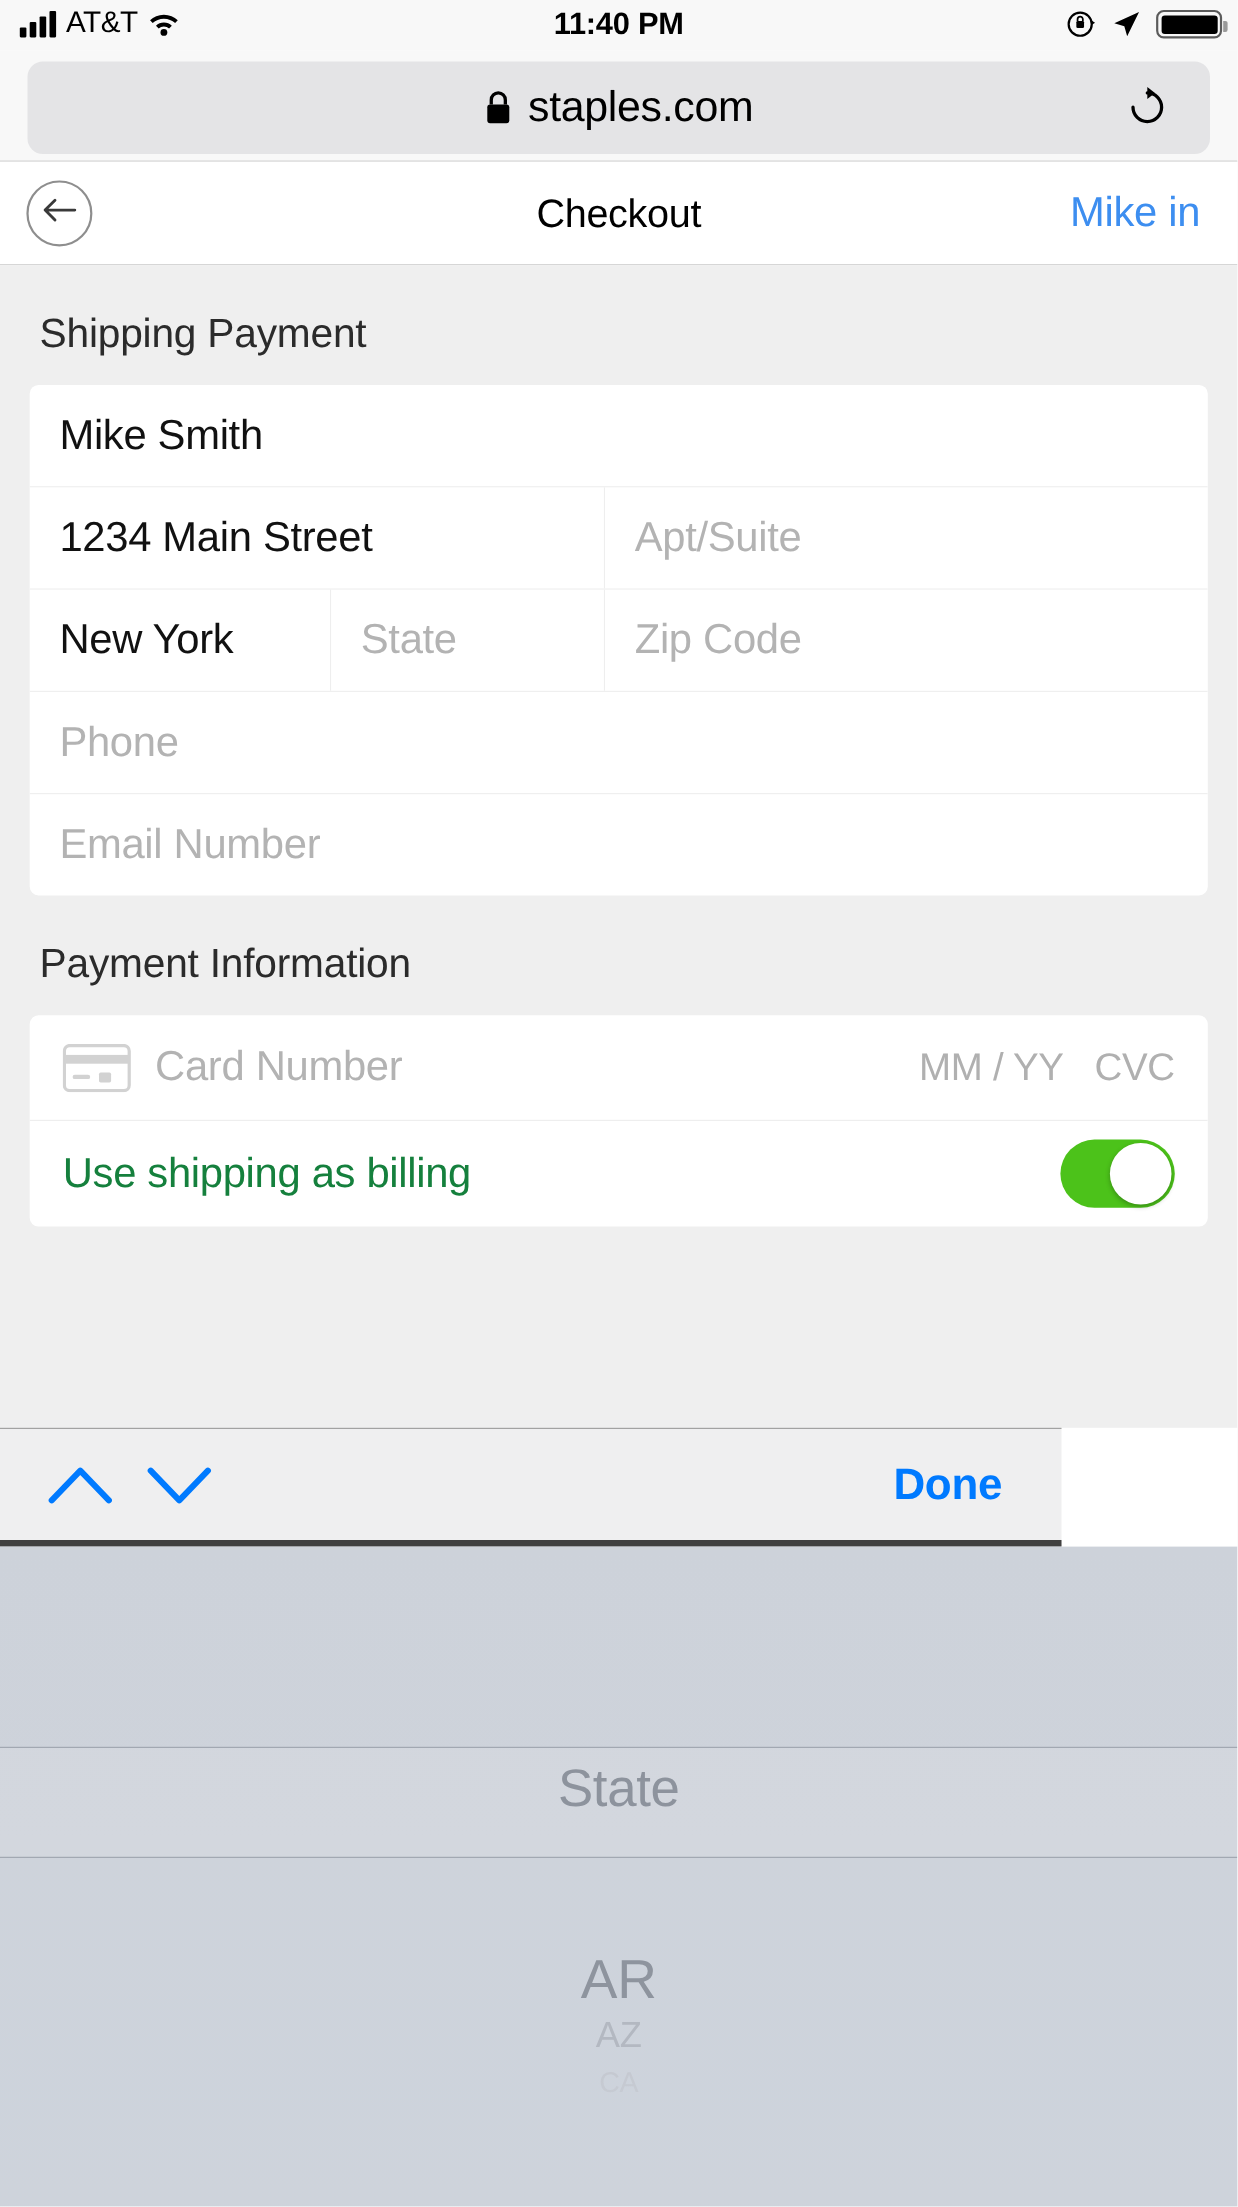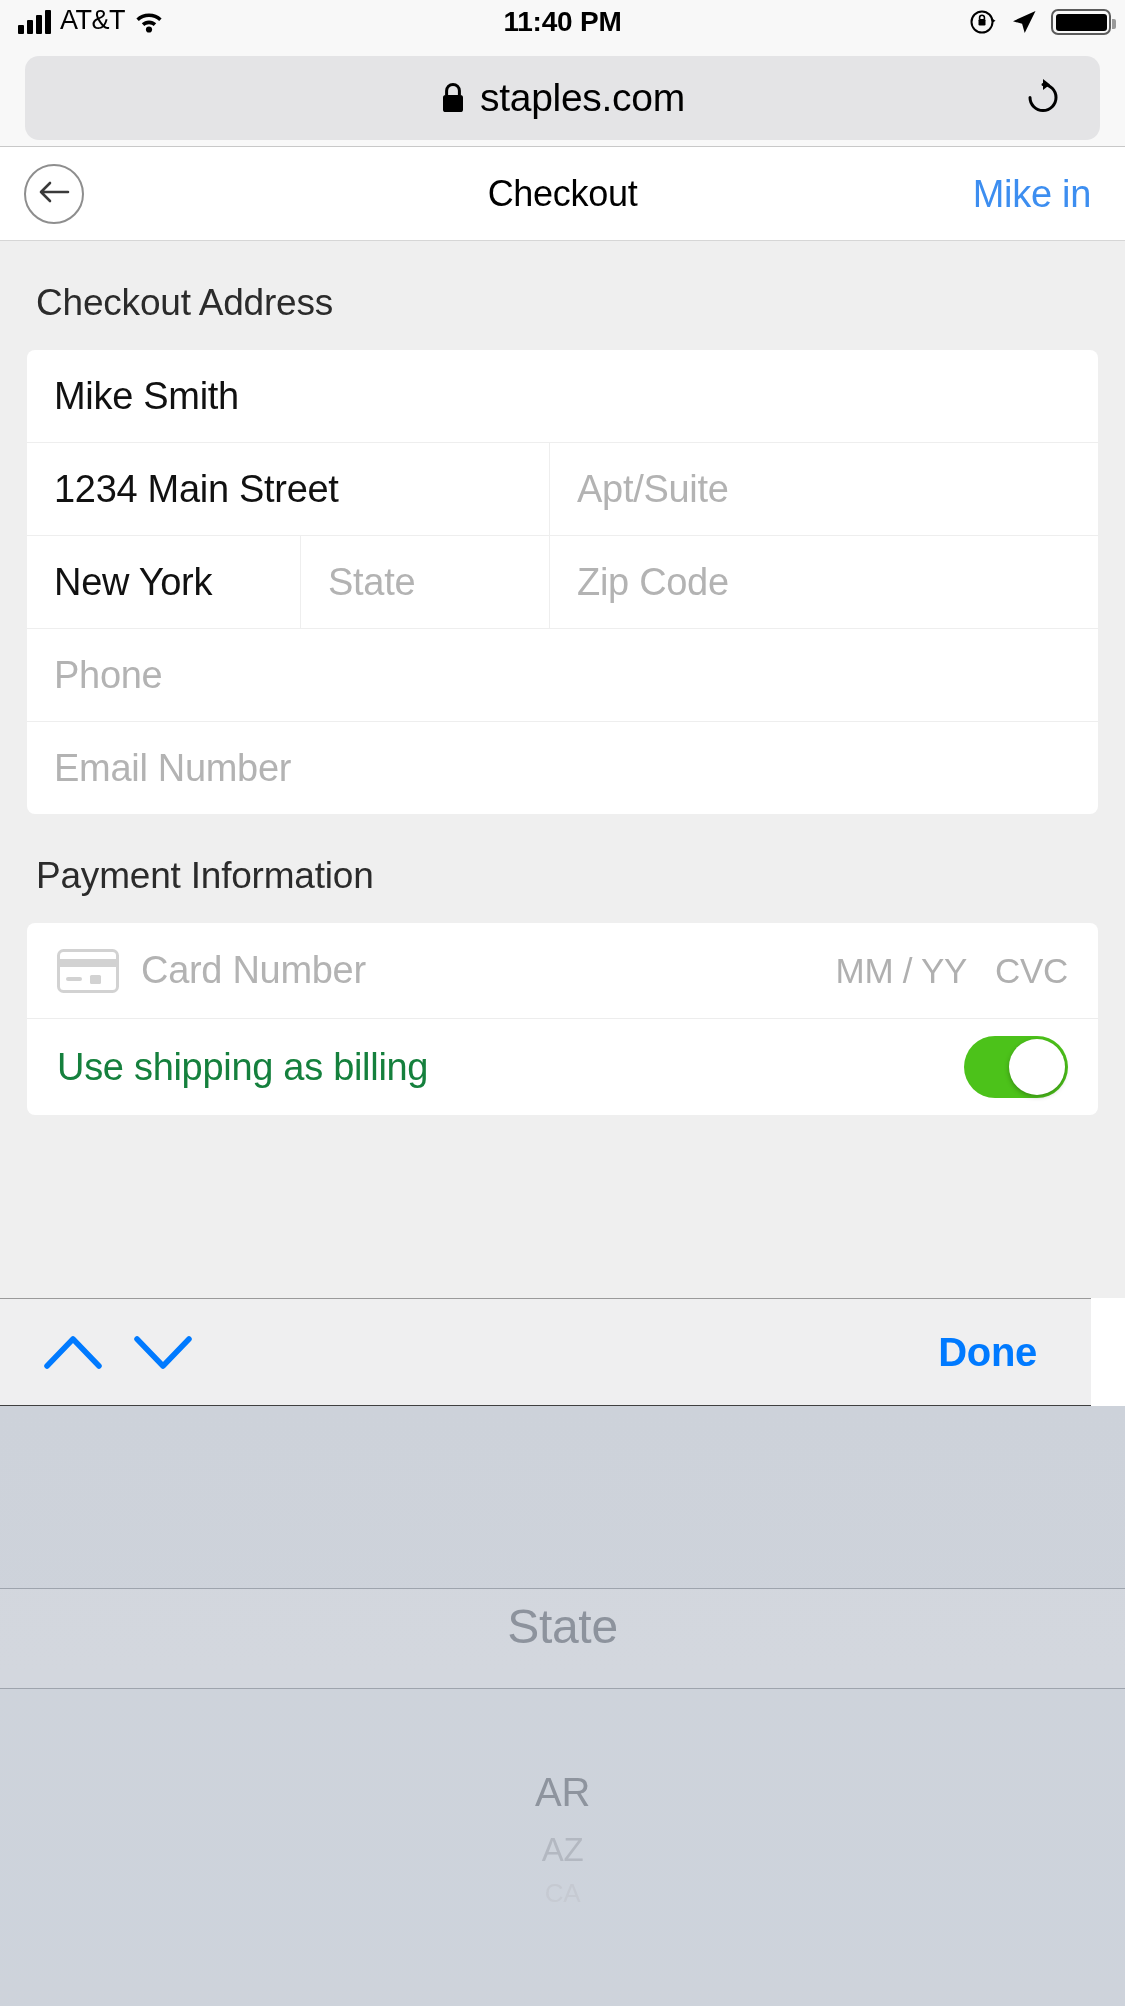--- a/index.html
+++ b/index.html
@@ -129,22 +129,22 @@
     position:relative; flex:none;
   }
   .toggle .knob {
     position:absolute; right:3px; top:3px; width:56px; height:56px;
     border-radius:50%; background:#fff;
     box-shadow:0 2px 5px rgba(0,0,0,0.28);
   }
 
   
   .kb-bar {
-    position:absolute; top:1298px; left:0; width:1091px; height:108px;
-    background:#efeff0; border-top:1px solid #9a9a9a; border-bottom:1px solid #404040;
+    position:absolute; top:1298px; left:0; width:965px; height:108px;
+    background:#efeff0; border-top:1px solid #9a9a9a; border-bottom:6px solid #404040;
     display:flex; align-items:center;
   }
   .kb-chevrons { display:flex; align-items:center; gap:28px; margin-left:42px; }
   .kb-chev { width:62px; height:42px; }
   .kb-done {
     position:absolute; right:54px; top:50%; transform:translateY(-50%);
     font-size:40px; font-weight:bold; color:#007aff; letter-spacing:-0.3px;
   }
 
   
@@ -159,21 +159,21 @@
   .pick-sel-band {
     position:absolute; left:0; top:183px; width:1125px; height:99px;
     background:rgba(255,255,255,0.10);
   }
   .pick-item {
     position:absolute; left:0; width:1125px; text-align:center;
     letter-spacing:-0.3px;
   }
   .pi-sel   { top:193px; font-size:48px; color:#8d939d; }
   .pi-1     { top:302px; font-size:44px; color:#878d97; }
-  .pi-2     { top:364px; font-size:40px; color:#8e949e; }
+  .pi-2     { top:364px; font-size:50px; color:#8e949e; }
   .pi-3     { top:425px; font-size:33px; color:#b3b8c1; }
   .pi-4     { top:472px; font-size:26px; color:#c5c9d1; }
   .pick-fade-bottom {
     position:absolute; left:0; bottom:0; width:1125px; height:120px;
     background:linear-gradient(180deg,rgba(206,211,219,0) 0%,rgba(206,211,219,0.95) 85%);
   }
 </style>
 </head>
 <body>
 
@@ -244,21 +244,21 @@
           <path d="M31 14H4M13 5L4 14l9 9" fill="none" stroke="#3a3a3a" stroke-width="2.6" stroke-linecap="round" stroke-linejoin="round"></path>
         </svg>
       </span>
     </div>
     <div class="nav-title">Checkout</div>
     <div class="nav-signin">Mike in</div>
   </div>
 
   <div class="content">
 
-    <div class="section-title">Checkout Address</div>
+    <div class="section-title">Shipping Payment</div>
 
     <div class="card">
       <div class="frow">
         <div class="fcell filled">Mike Smith</div>
       </div>
       <div class="frow">
         <div class="fcell cell-street filled">1234 Main Street</div>
         <div class="fcell cell-apt ph">Apt/Suite</div>
       </div>
       <div class="frow">

